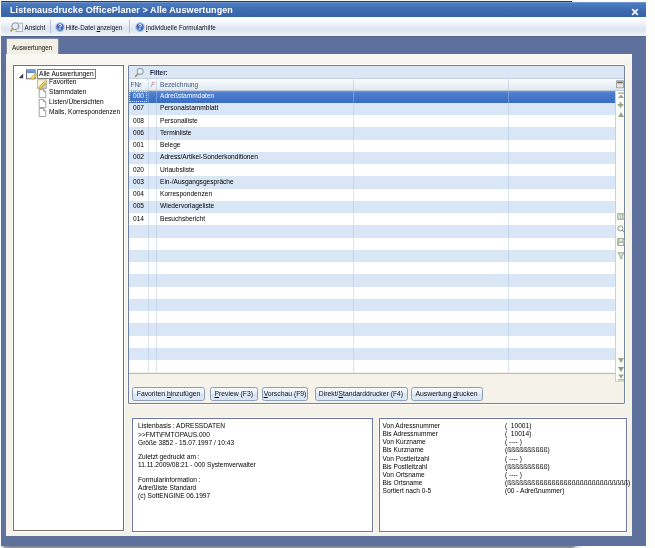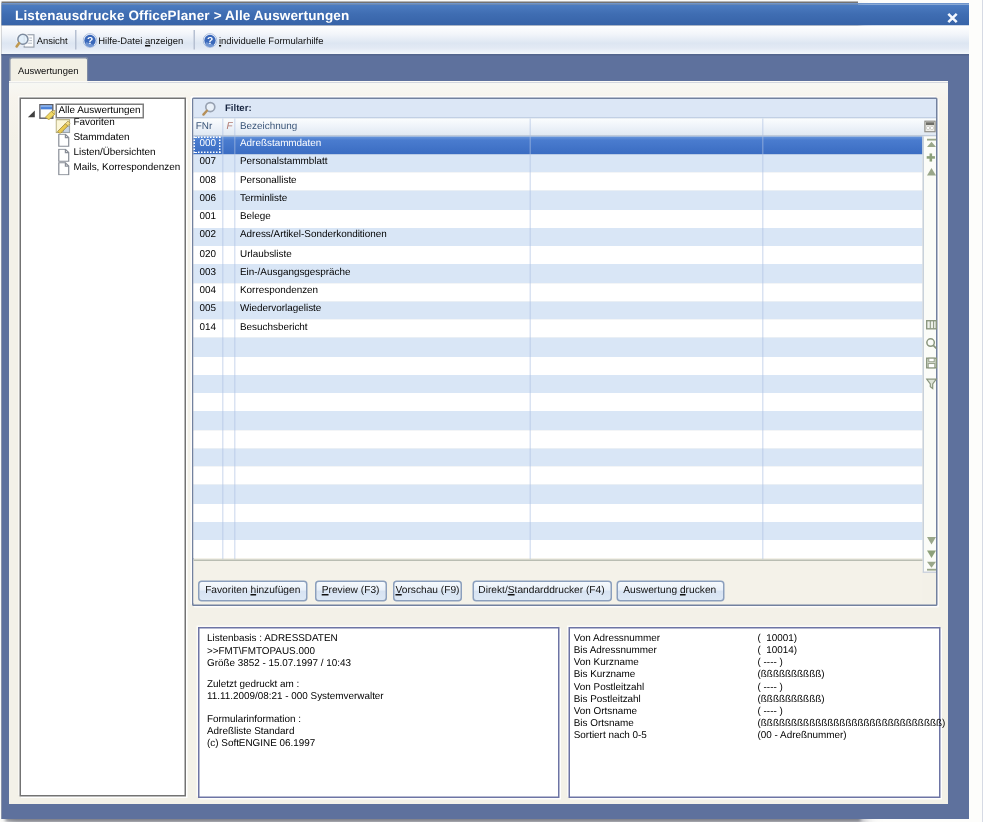--- a/index.html
+++ b/index.html
@@ -3,21 +3,21 @@
 <meta charset="utf-8">
 <style>
   * { margin:0; padding:0; box-sizing:border-box; }
   html,body { width:655px; height:548px; background:#fdfdfb; overflow:hidden; -webkit-font-smoothing:antialiased;
     font-family:"Liberation Sans", sans-serif; }
   #c { position:relative; width:655px; height:548px;  }
   .abs { position:absolute; }
 
   
   #win { position:absolute; left:1px; top:1px; width:571px; height:545px;
-    background:#737373;
+    background:#0c4a6e;
     box-shadow: 2px 2px 2px rgba(88,90,100,.6), 4px 4px 5px rgba(120,122,132,.45), 7px 7px 8px rgba(150,152,160,.28); }
 
   #title { position:absolute; left:0; top:1px; width:645px; height:15px;
     background:linear-gradient(180deg,#4d7dc2 0%, #3f6db2 45%, #3763a8 100%);
     border-top:1px solid #6f95cc; }
   #title .t { position:absolute; left:9px; top:2px; font-size:9px; font-weight:bold;
     color:#ffffff; letter-spacing:0.1px; }
 
   #toolbar { position:absolute; left:0; top:16px; width:645px; height:19px;
     background:linear-gradient(180deg,#ffffff 0%, #f2f5fa 30%, #dde6f2 62%, #e2e9f4 78%, #f3f7fb 100%); }

